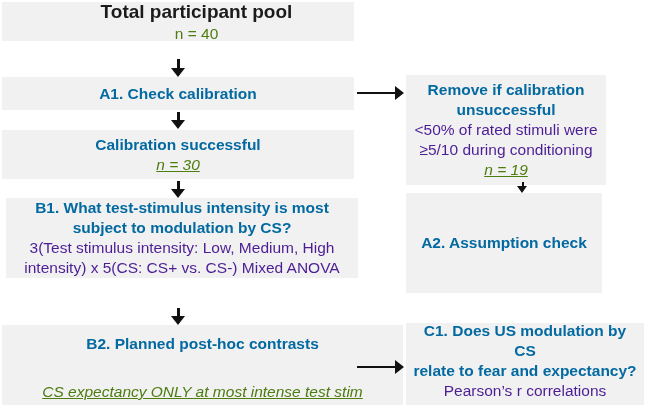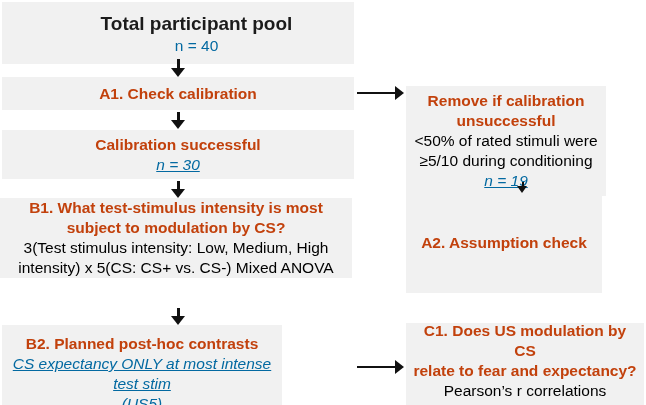--- a/index.html
+++ b/index.html
@@ -14,32 +14,32 @@
   .box{
     position:absolute;
     background:#f1f1f1;
     display:flex;flex-direction:column;
     justify-content:center;align-items:center;
     text-align:center;
     box-sizing:border-box;
     padding:4px 6px;
   }
   .box p{margin:0;white-space:pre-line;}
-  .title{font-weight:700;font-size:15.5px;line-height:20px;color:#c2410c;}
+  .title{font-weight:700;font-size:15.5px;line-height:20px;color:#0369a1;}
   .title-lg{font-weight:700;font-size:19px;line-height:25px;color:#1b1b1b;}
-  .body-text{font-size:15.5px;line-height:20px;color:#000000;}
-  .red{color:#0369a1;}
+  .body-text{font-size:15.5px;line-height:20px;color:#4c1d95;}
+  .red{color:#4d7c0f;}
   .italic{font-style:italic;text-decoration:underline;}
   
-  .box-total{left:2px;top:2px;width:352px;height:62px;padding-left:43px;}
+  .box-total{left:2px;top:2px;width:352px;height:39px;padding-left:43px;}
   .box-a1{left:2px;top:77px;width:352px;height:33px;}
   .box-calib{left:2px;top:130px;width:352px;height:49px;}
-  .box-b1{left:0;top:198px;width:352px;height:80px;}
-  .box-b2{left:2px;top:325px;width:280px;height:80px;justify-content:flex-start;padding-top:9px;}
-  .box-remove{left:406px;top:75px;width:200px;height:110px;margin-top:11px;}
+  .box-b1{left:6px;top:198px;width:352px;height:80px;}
+  .box-b2{left:2px;top:325px;width:401px;height:80px;justify-content:flex-start;padding-top:9px;gap:28px;}
+  .box-remove{left:406px;top:75px;width:200px;height:110px;}
   .box-a2{left:406px;top:193px;width:196px;height:100px;}
   .box-c1{left:406px;top:323px;width:238px;height:82px;justify-content:flex-end;padding-top:11px;}
   
   .arr-down{position:absolute;width:16px;}
   .arr-down::before{content:"";position:absolute;left:6.5px;top:0;width:3px;height:calc(100% - 8px);background:#111;}
   .arr-down::after{content:"";position:absolute;left:1px;bottom:0;border-left:7px solid transparent;border-right:7px solid transparent;border-top:9px solid #111;}
   .arr-down.small{width:12px;}
   .arr-down.small::before{left:4.75px;width:2.5px;height:calc(100% - 6px);}
   .arr-down.small::after{left:0;border-left:5.5px solid transparent;border-right:5.5px solid transparent;border-top:7px solid #111;}
   .arr-right{position:absolute;height:16px;}

